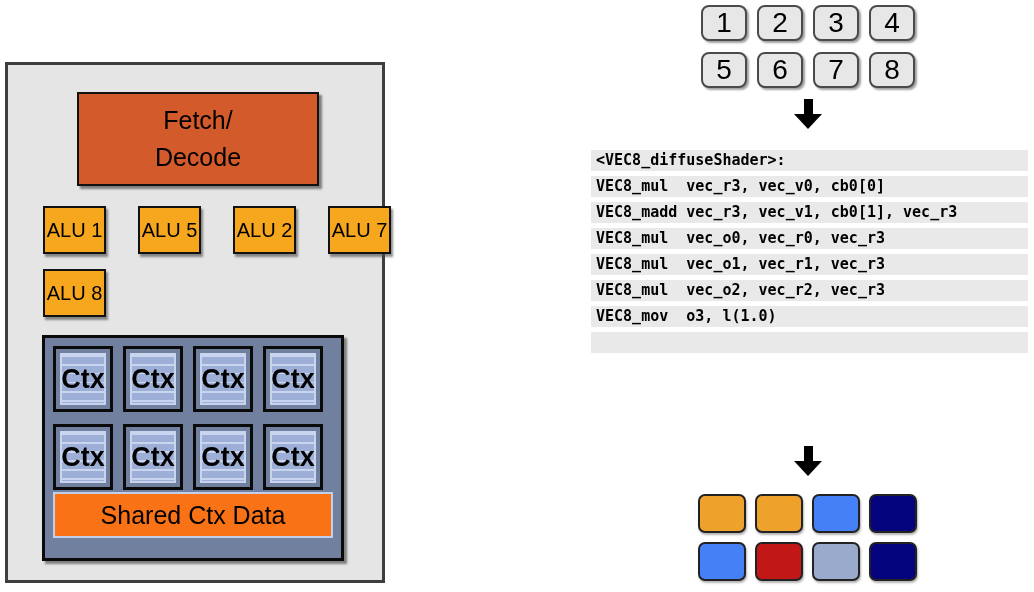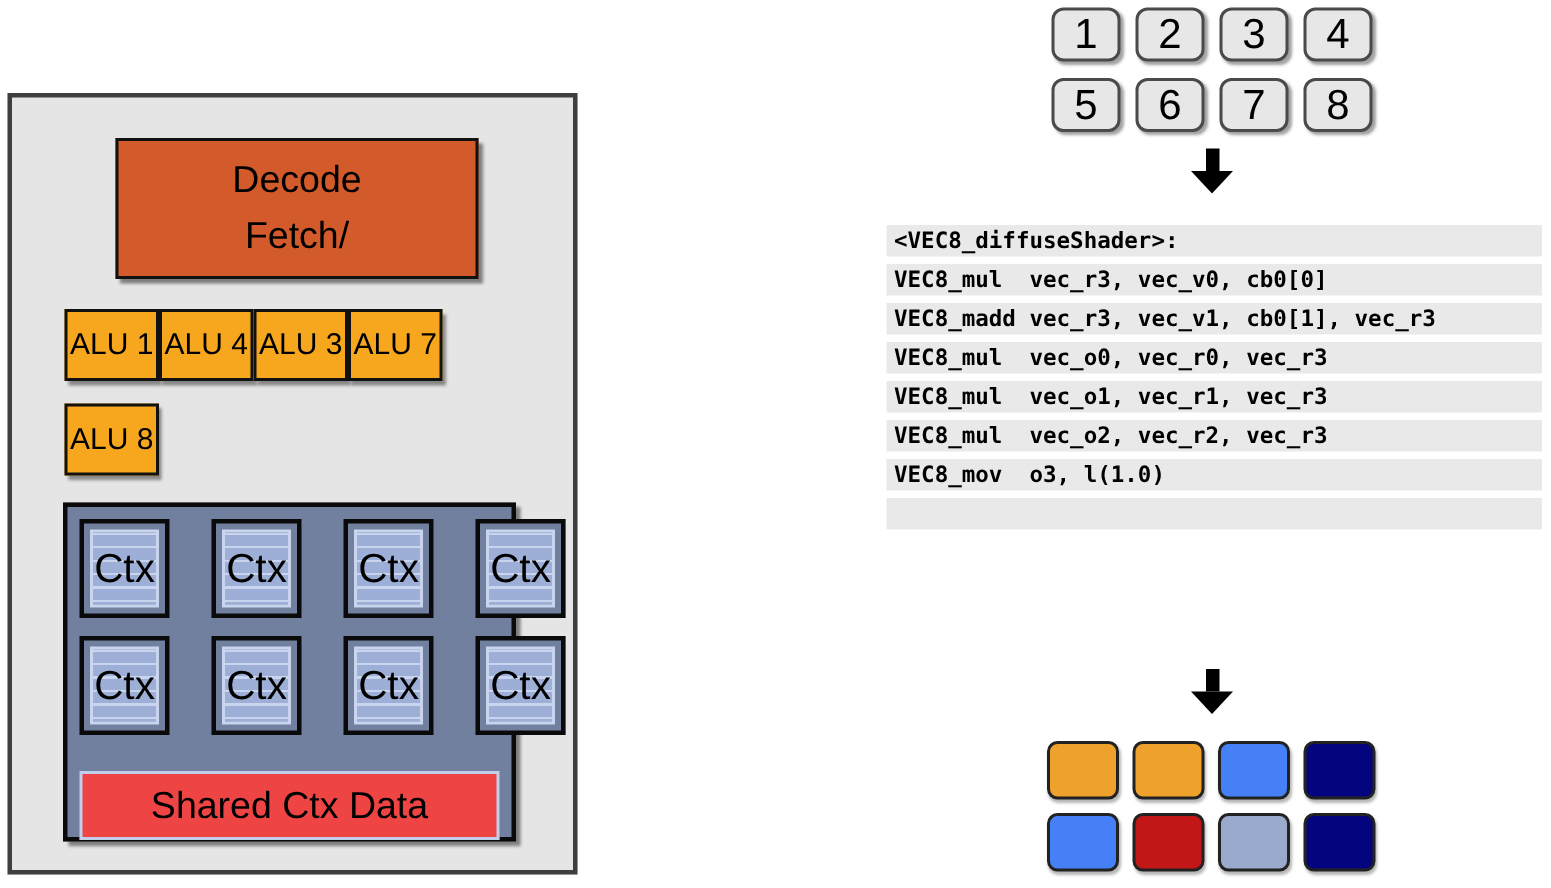--- a/index.html
+++ b/index.html
@@ -8,32 +8,32 @@
 
   
   .core-panel{position:absolute;left:5px;top:62px;width:374px;height:515px;
               background:#E5E5E5;border:3px solid #3E3E3E;}
   .fetch-box{position:absolute;left:69px;top:27px;width:238px;height:90px;
              background:#D35A2B;border:2px solid #111;
              box-shadow:3px 3px 2px rgba(70,70,70,.65);
              display:flex;flex-direction:column;align-items:center;justify-content:center;
              font-size:25px;line-height:37px;}
   .alu-grid{position:absolute;left:35px;top:141px;display:grid;
-            grid-template-columns:repeat(4,63px);grid-auto-rows:48px;gap:15px 0;}
+            grid-template-columns:repeat(4,63px);grid-auto-rows:48px;gap:15px 32px;}
   .alu{background:#F6A71E;border:2px solid #111;box-shadow:2px 3px 2px rgba(70,70,70,.6);
        display:flex;align-items:center;justify-content:center;font-size:20px;}
   .ctx-container{position:absolute;left:34px;top:270px;width:280px;height:204px;
                  background:#71809F;border:3px solid #0a0a0a;
                  box-shadow:3px 3px 2px rgba(70,70,70,.65);padding:8px;}
-  .ctx-grid{display:grid;grid-template-columns:repeat(4,60px);grid-auto-rows:66px;gap:12px 28px;}
+  .ctx-grid{display:grid;grid-template-columns:repeat(4,60px);grid-auto-rows:66px;gap:12px 10px;font-weight:bold;}
   .ctx-cell{border:3px solid #0a0a0a;background:#71809F;padding:4px;box-sizing:border-box;}
   .ctx-inner{width:100%;height:100%;box-sizing:border-box;border:2px solid #C9D4EE;
              background:repeating-linear-gradient(to bottom,#C9D4EE 0px,#C9D4EE 1.5px,#9DAFD6 1.5px,#9DAFD6 9px);
              display:flex;align-items:center;justify-content:center;font-size:27px;}
-  .shared-bar{margin-top:24px;height:46px;background:#ef4444;border:2px solid #C3CFEA;
+  .shared-bar{margin-top:2px;height:46px;background:#f97316;border:2px solid #C3CFEA;
               display:flex;align-items:center;justify-content:center;font-size:25px;box-sizing:border-box;}
 
   
   .num-grid{position:absolute;left:701px;top:5px;display:grid;
             grid-template-columns:repeat(4,46px);grid-auto-rows:36px;gap:11px 10px;}
   .num-box{background:#E7E7E7;border:2px solid #4A4A4A;border-radius:8px;
            box-shadow:2px 2px 2px rgba(110,110,110,.65);
            display:flex;align-items:center;justify-content:center;font-size:28px;}
 
   
@@ -56,28 +56,28 @@
   .out-square{border:2px solid #222;border-radius:7px;box-shadow:1px 2px 2px rgba(110,110,110,.5);}
 </style>
 </head>
 <body>
 
 <div class="canvas">
 
   <div class="core-panel">
 
     <div class="fetch-box">
+      <div>Fetch/</div>
       <div>Decode</div>
-      <div>Fetch/</div>
     </div>
 
     <div class="alu-grid">
       <div class="alu">ALU 1</div>
-      <div class="alu">ALU 4</div>
-      <div class="alu">ALU 3</div>
+      <div class="alu">ALU 5</div>
+      <div class="alu">ALU 2</div>
       <div class="alu">ALU 7</div>
       <div class="alu">ALU 8</div>
     </div>
 
     <div class="ctx-container">
       <div class="ctx-grid">
         <div class="ctx-cell">
             <div class="ctx-inner">Ctx</div>
           </div>
         <div class="ctx-cell">

